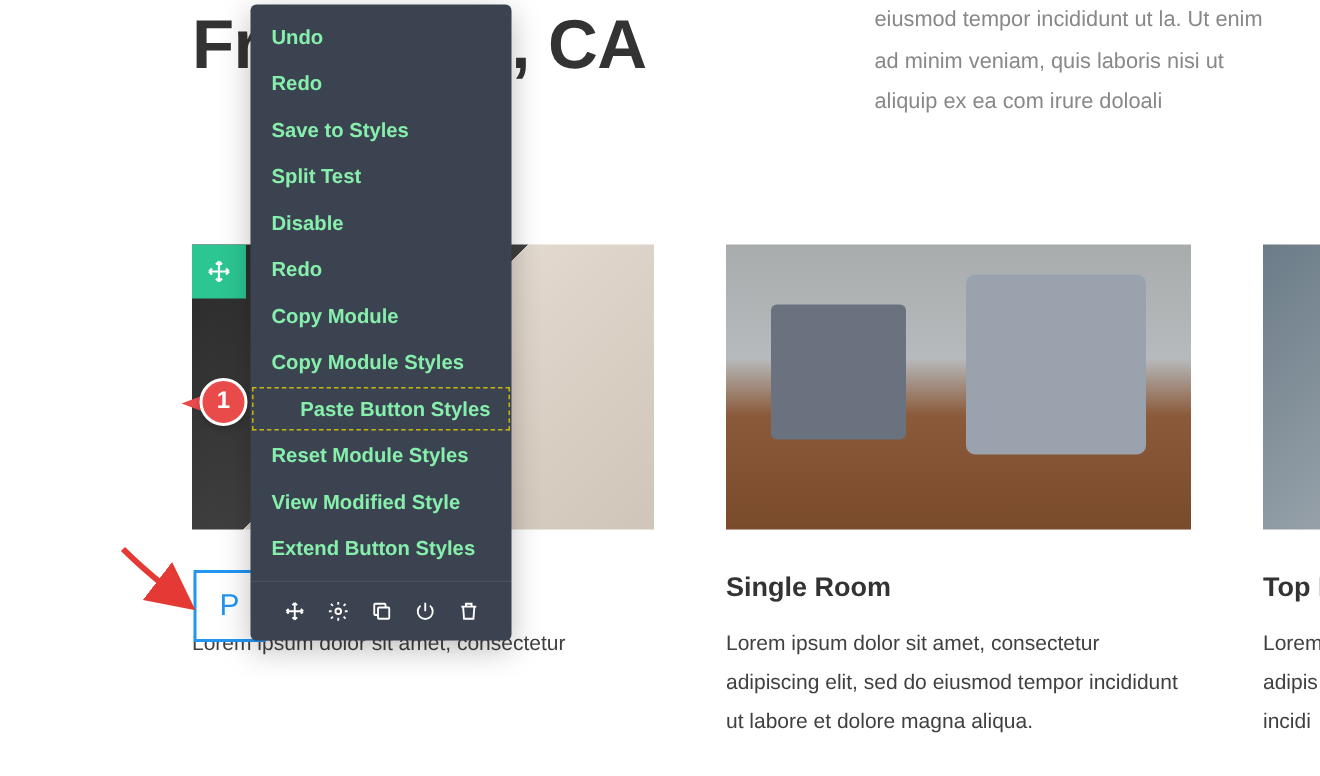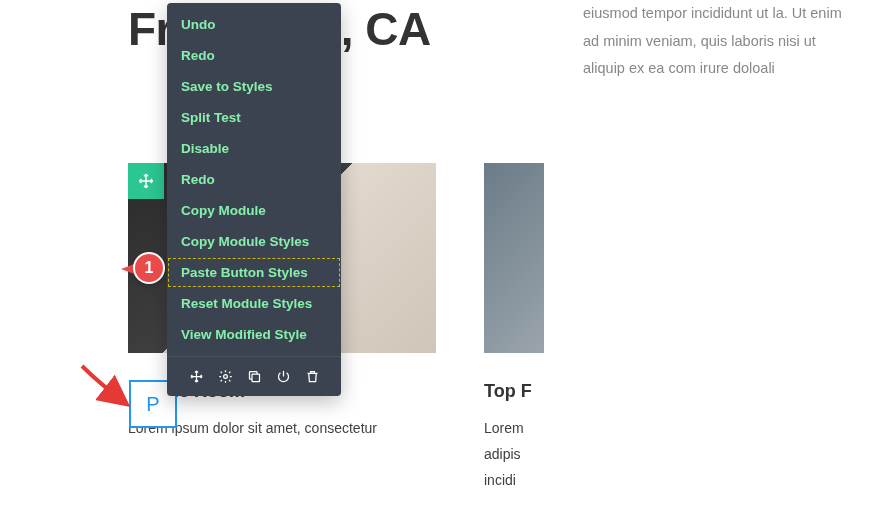--- a/index.html
+++ b/index.html
@@ -153,20 +153,21 @@
     .menu-item {
       padding: 8px 14px;
       font-size: 13.5px;
       font-weight: 600;
       color: #86efac;
       cursor: pointer;
     }
     .menu-item.highlight {
       outline: 1px dashed #c7b514;
       outline-offset: -2px;
+      text-align: right;
     }
 
     .toolbar {
       display: flex;
       justify-content: center;
       gap: 14px;
       padding: 12px 0 12px 0;
       border-top: 1px solid rgba(255,255,255,0.07);
       margin-top: 6px;
     }
@@ -232,20 +233,25 @@
       <div class="move-handle">
         <svg viewBox="0 0 24 24" fill="none" stroke="currentColor" stroke-width="2.2">
           <path d="M12 2v20M2 12h20M12 2l-3 3M12 2l3 3M12 22l-3-3M12 22l3-3M2 12l3-3M2 12l3 3M22 12l-3-3M22 12l-3 3"></path>
         </svg>
       </div>
     </div>
     <h3 class="card-title">Double Room</h3>
     <p class="card-desc">Lorem ipsum dolor sit amet, consectetur</p>
   </div>
 
+  <div class="card card-2">
+    <div class="card-image img2"></div>
+    <h3 class="card-title">Single Room</h3>
+    <p class="card-desc">Lorem ipsum dolor sit amet, consectetur adipiscing elit, sed do eiusmod tempor incididunt ut labore et dolore magna aliqua.</p>
+  </div>
 
   <div class="card card-3">
     <div class="card-image img3"></div>
     <h3 class="card-title">Top F</h3>
     <p class="card-desc">Lorem adipis incidi</p>
   </div>
 
 </div>
 
 <div class="p-badge">P</div>
@@ -265,20 +271,21 @@
       <div class="menu-item">Redo</div>
       <div class="menu-item">Save to Styles</div>
       <div class="menu-item">Split Test</div>
       <div class="menu-item">Disable</div>
       <div class="menu-item">Redo</div>
       <div class="menu-item">Copy Module</div>
       <div class="menu-item">Copy Module Styles</div>
       <div class="menu-item highlight">Paste Button Styles</div>
       <div class="menu-item">Reset Module Styles</div>
       <div class="menu-item">View Modified Style</div>
+      <div class="menu-item">Extend Button Styles</div>
     </div>
   <div class="toolbar">
     <span class="tb-icon">
       <svg viewBox="0 0 24 24" fill="none" stroke="currentColor" stroke-width="2">
         <path d="M12 3v18M3 12h18M12 3l-2.5 2.5M12 3l2.5 2.5M12 21l-2.5-2.5M12 21l2.5-2.5M3 12l2.5-2.5M3 12l2.5 2.5M21 12l-2.5-2.5M21 12l-2.5 2.5"></path>
       </svg>
     </span>
     <span class="tb-icon">
       <svg viewBox="0 0 24 24" fill="none" stroke="currentColor" stroke-width="2">
         <circle cx="12" cy="12" r="3"></circle>

